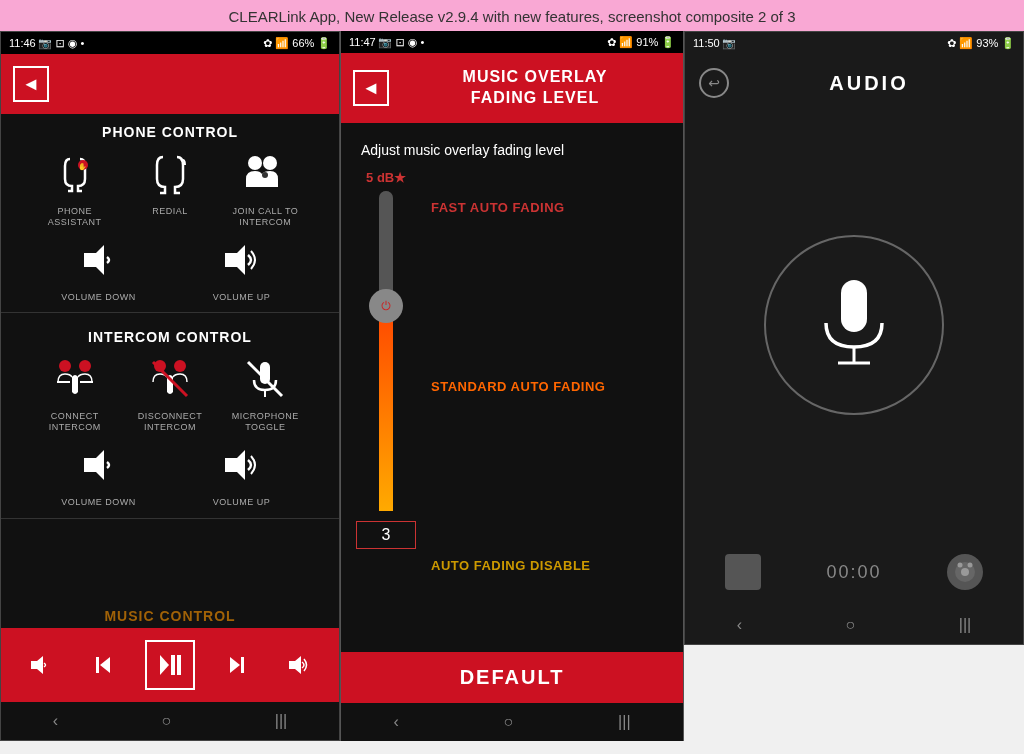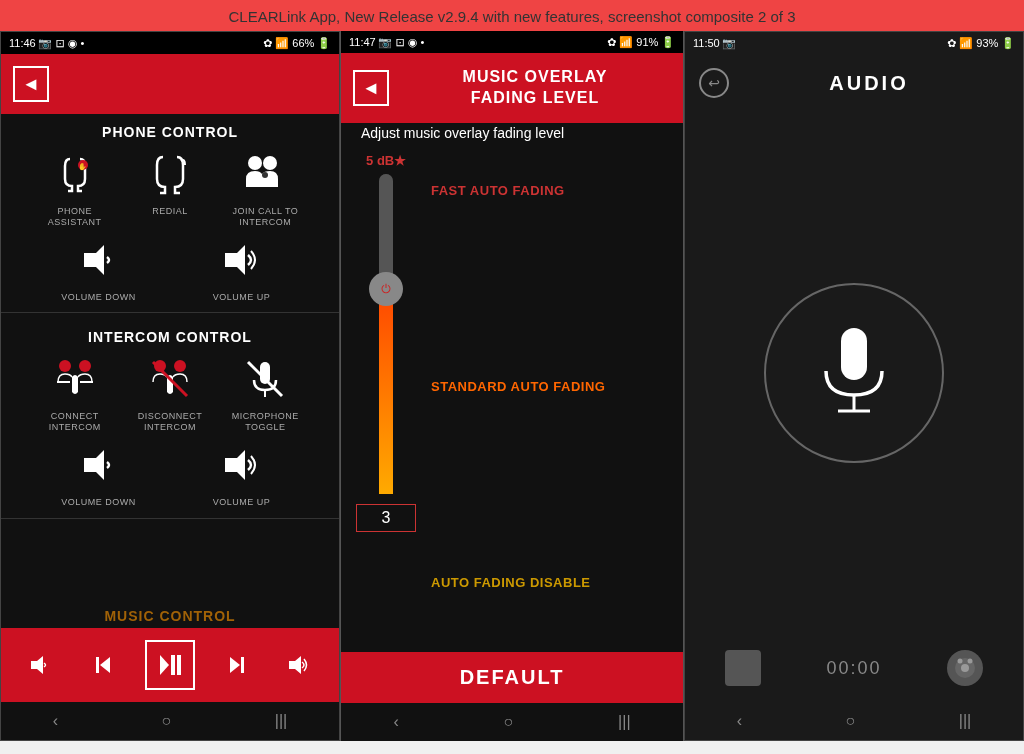--- a/index.html
+++ b/index.html
@@ -9,21 +9,21 @@
       background: #f0f0f0;
       font-family: Arial, sans-serif;
       overflow: hidden;
     }
 
     .page-title {
       text-align: center;
       font-size: 15px;
       color: #333;
       padding: 8px 0 6px 0;
-      background: #ef4444;
+      background: #f9a8d4;
     }
 
     .phones-container {
       display: flex;
       flex-direction: row;
       width: 1024px;
       height: 710px;
     }
 
     
@@ -215,21 +215,21 @@
       letter-spacing: 1px;
       text-align: center;
       flex: 1;
       line-height: 1.3;
     }
 
     .fading-content {
       flex: 1;
       display: flex;
       flex-direction: column;
-      padding: 2px 20px;
+      padding: 19px 20px;
       position: relative;
     }
 
     .adjust-text {
       color: #fff;
       font-size: 14px;
       margin-bottom: 12px;
     }
 
     .fading-area {
@@ -288,21 +288,21 @@
       font-weight: bold;
       letter-spacing: 2px;
       text-align: center;
       padding: 14px;
       cursor: pointer;
     }
 
     
     .phone3 {
       width: 340px;
-      height: 710px;
+      height: 614px;
       background: #1a1a1a;
       display: flex;
       flex-direction: column;
       overflow: hidden;
       border: 1px solid #444;
     }
 
     .audio-header {
       background: #1a1a1a;
       display: flex;

